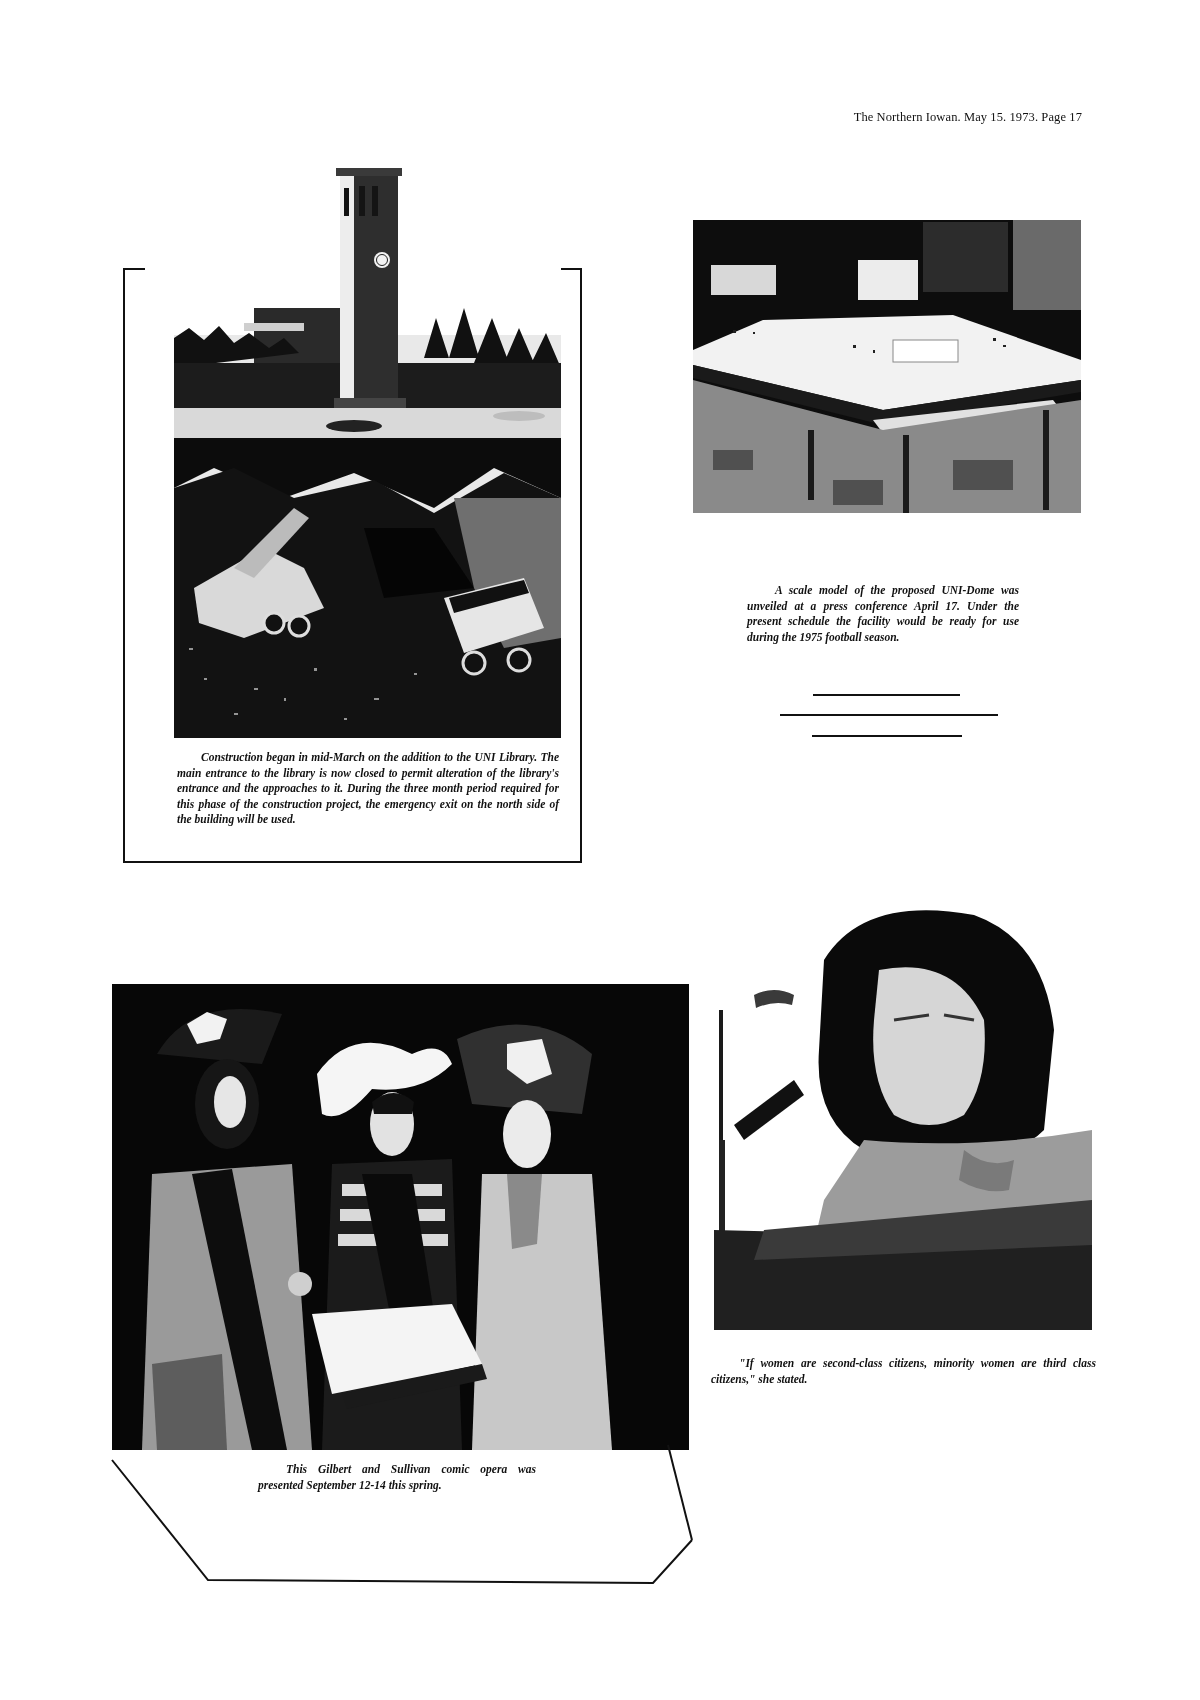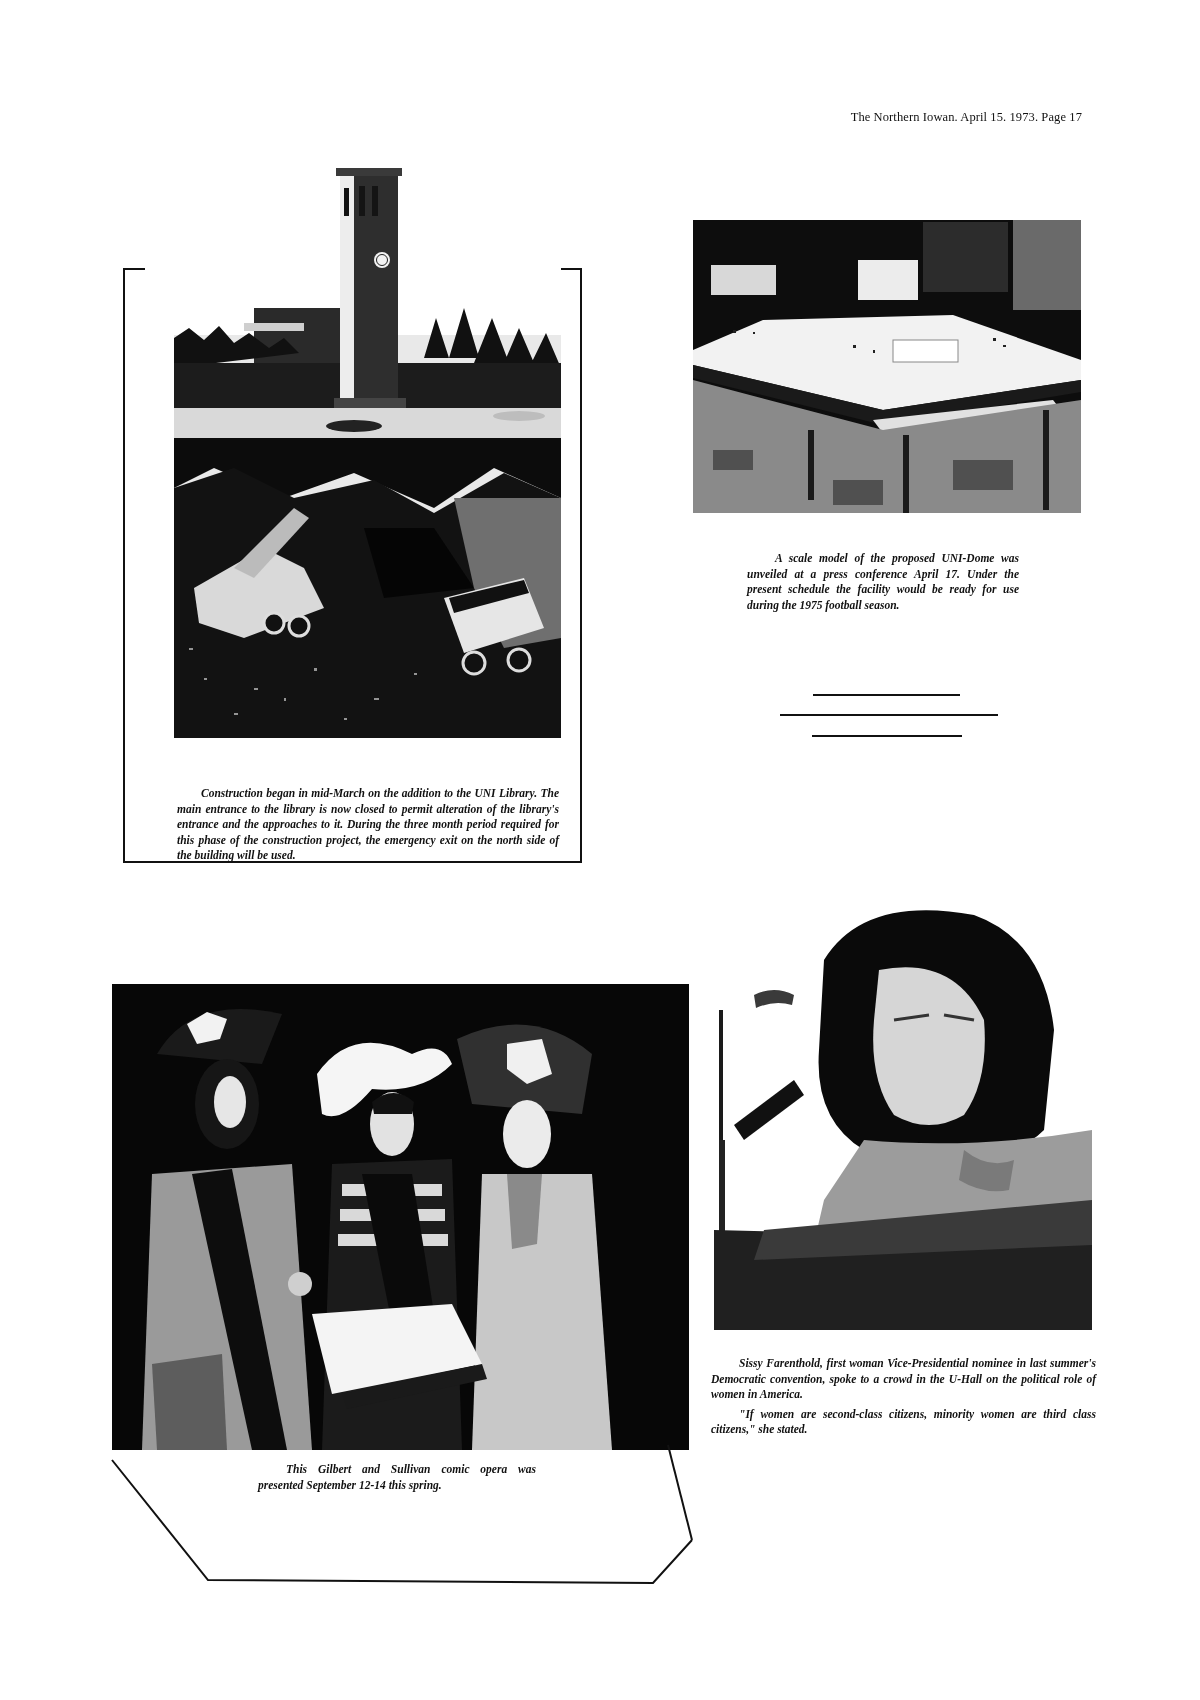--- a/index.html
+++ b/index.html
@@ -12,21 +12,21 @@
   .frame-left { left:123px; top:268px; width:2px; height:595px; background:#111; }
   .frame-left-tick { left:123px; top:268px; width:22px; height:2px; background:#111; }
   .frame-right { left:580px; top:268px; width:2px; height:595px; background:#111; }
   .frame-right-tick { left:560px; top:268px; width:22px; height:2px; background:#111; }
   .frame-bottom { left:123px; top:861px; width:459px; height:2px; background:#111; }
   .rule { height:2px; background:#111; }
 </style>
 </head>
 <body>
 
-<div class="abs header">The Northern Iowan. April 15. 1973. Page 17</div>
+<div class="abs header">The Northern Iowan. May 15. 1973. Page 17</div>
 
 <div class="abs frame-left-tick"></div>
 <div class="abs frame-left"></div>
 <div class="abs frame-right-tick"></div>
 <div class="abs frame-right"></div>
 <div class="abs frame-bottom"></div>
 
 <div class="abs" style="left:174px; top:168px; width:387px; height:570px;">
   <svg width="387" height="570" viewBox="0 0 387 570">
 
@@ -78,21 +78,21 @@
         <rect x="240" y="505" width="3" height="2"></rect>
         <rect x="60" y="545" width="4" height="2"></rect>
       <rect x="170" y="550" width="3" height="2"></rect>
         <rect x="110" y="530" width="2" height="3"></rect>
         <rect x="15" y="480" width="4" height="2"></rect>
     </g>
   </svg>
 </div>
 
 <div class="abs caption" style="left:177px; top:750px; width:382px;">
-  <p style="text-indent:24px;margin-top:36px;">Construction began in mid-March on the addition to the UNI Library. The main entrance to the library is now closed to permit alteration of the library's entrance and the approaches to it. During the three month period required for this phase of the construction project, the emergency exit on the north side of the building will be used.</p>
+  <p style="text-indent:24px;">Construction began in mid-March on the addition to the UNI Library. The main entrance to the library is now closed to permit alteration of the library's entrance and the approaches to it. During the three month period required for this phase of the construction project, the emergency exit on the north side of the building will be used.</p>
 </div>
 
 <div class="abs" style="left:693px; top:220px; width:388px; height:293px;">
   <svg width="388" height="293" viewBox="0 0 388 293">
     <rect width="388" height="293" fill="#0d0d0d"></rect>
     <rect x="230" y="2" width="85" height="70" fill="#2c2c2c"></rect>
     <rect x="320" y="0" width="68" height="90" fill="#6a6a6a"></rect>
     <rect x="18" y="45" width="65" height="30" fill="#d8d8d8"></rect>
     <rect x="165" y="40" width="60" height="40" fill="#ececec"></rect>
 
@@ -117,21 +117,21 @@
       <rect x="40" y="110" width="3" height="3"></rect>
         <rect x="60" y="112" width="2" height="2"></rect>
         <rect x="160" y="125" width="3" height="3"></rect>
       <rect x="180" y="130" width="2" height="3"></rect>
         <rect x="300" y="118" width="3" height="3"></rect>
         <rect x="310" y="125" width="3" height="2"></rect>
     </g>
   </svg>
 </div>
 
-<div class="abs caption" style="left:747px; top:551px; width:272px;">
+<div class="abs caption" style="left:747px; top:583px; width:272px;">
   <p>A scale model of the proposed UNI-Dome was unveiled at a press conference April 17. Under the present schedule the facility would be ready for use during the 1975 football season.</p>
 </div>
 
 <div class="abs rule" style="left:813px; top:694px; width:147px;"></div>
 <div class="abs rule" style="left:780px; top:714px; width:218px;"></div>
 <div class="abs rule" style="left:812px; top:735px; width:150px;"></div>
 
 <div class="abs" style="left:112px; top:984px; width:577px; height:466px;">
   <svg width="577" height="466" viewBox="0 0 577 466">
     <rect width="577" height="466" fill="#070707"></rect>
@@ -199,15 +199,14 @@
 
     <path d="M150 240 Q260 250 378 230 L378 430 L80 430 L110 300 Z" fill="#9c9c9c"></path>
     <path d="M250 250 Q275 270 300 260 L295 290 Q270 295 245 280 Z" fill="#7a7a7a"></path>
 
     <path d="M0 330 L378 340 L378 430 L0 430 Z" fill="#202020"></path>
     <path d="M50 330 L378 300 L378 345 L40 360 Z" fill="#3a3a3a"></path>
   </svg>
 </div>
 
 <div class="abs caption" style="left:711px; top:1356px; width:385px;">
-  <p>Sissy Farenthold, first woman Vice-Presidential nominee in last summer's Democratic convention, spoke to a crowd in the U-Hall on the political role of women in America.</p>
   <p>"If women are second-class citizens, minority women are third class citizens," she stated.</p>
 </div>
 
 </body></html>

